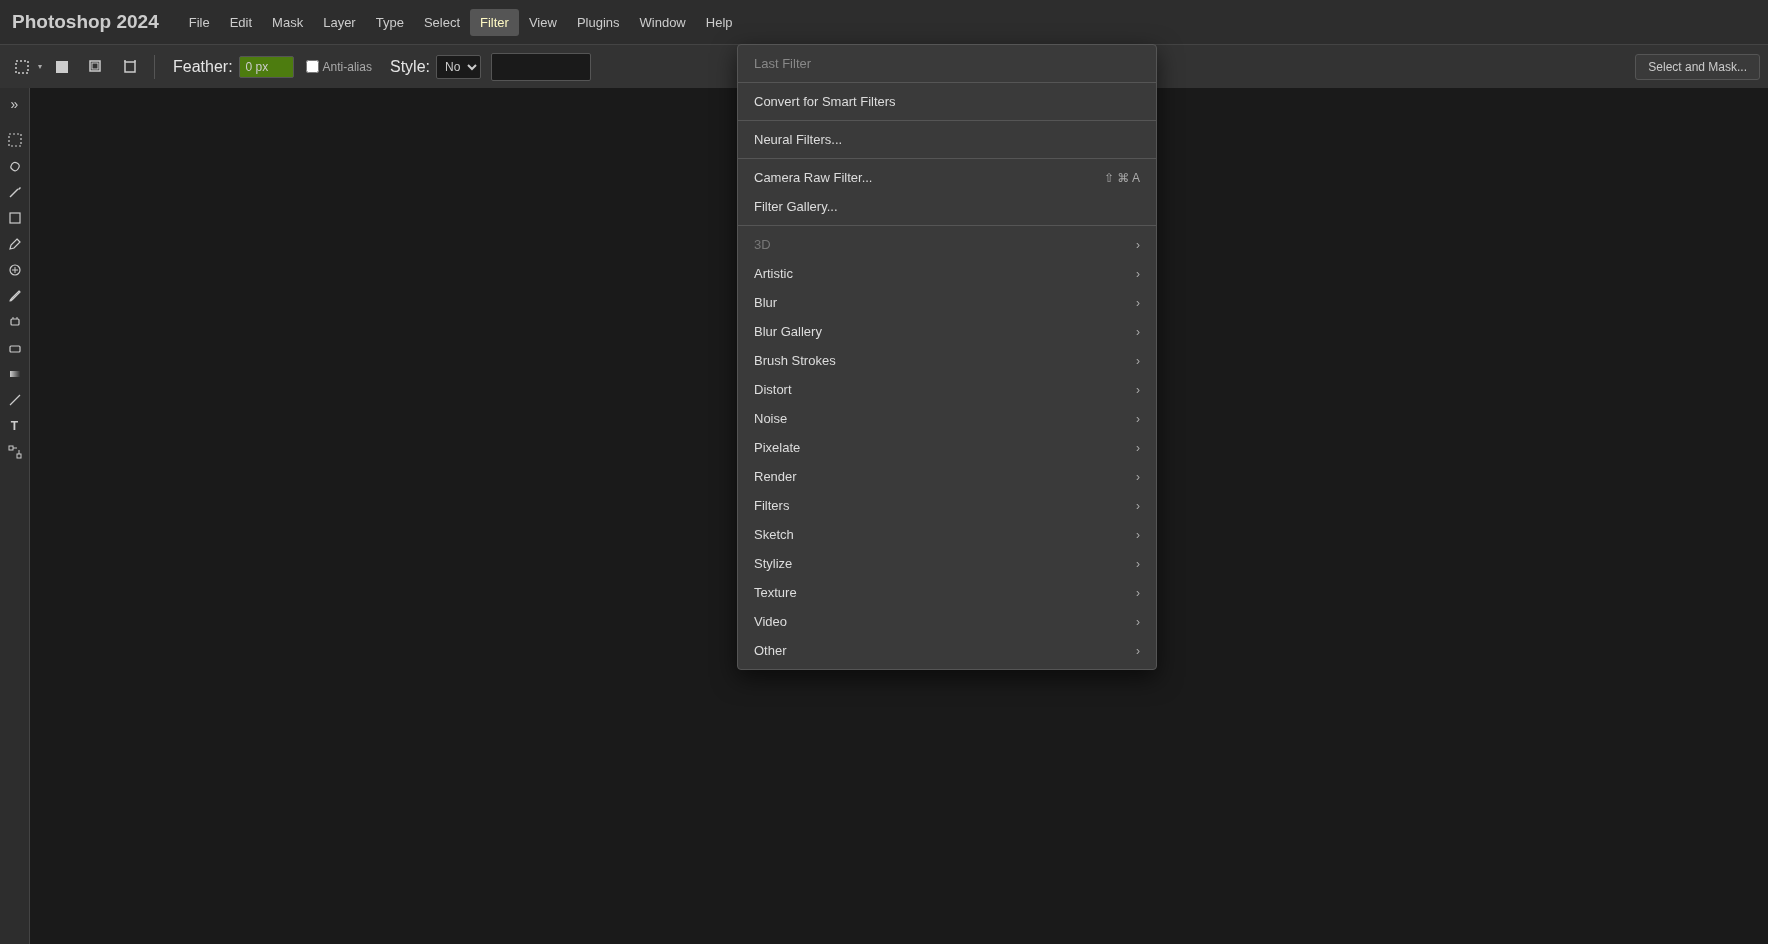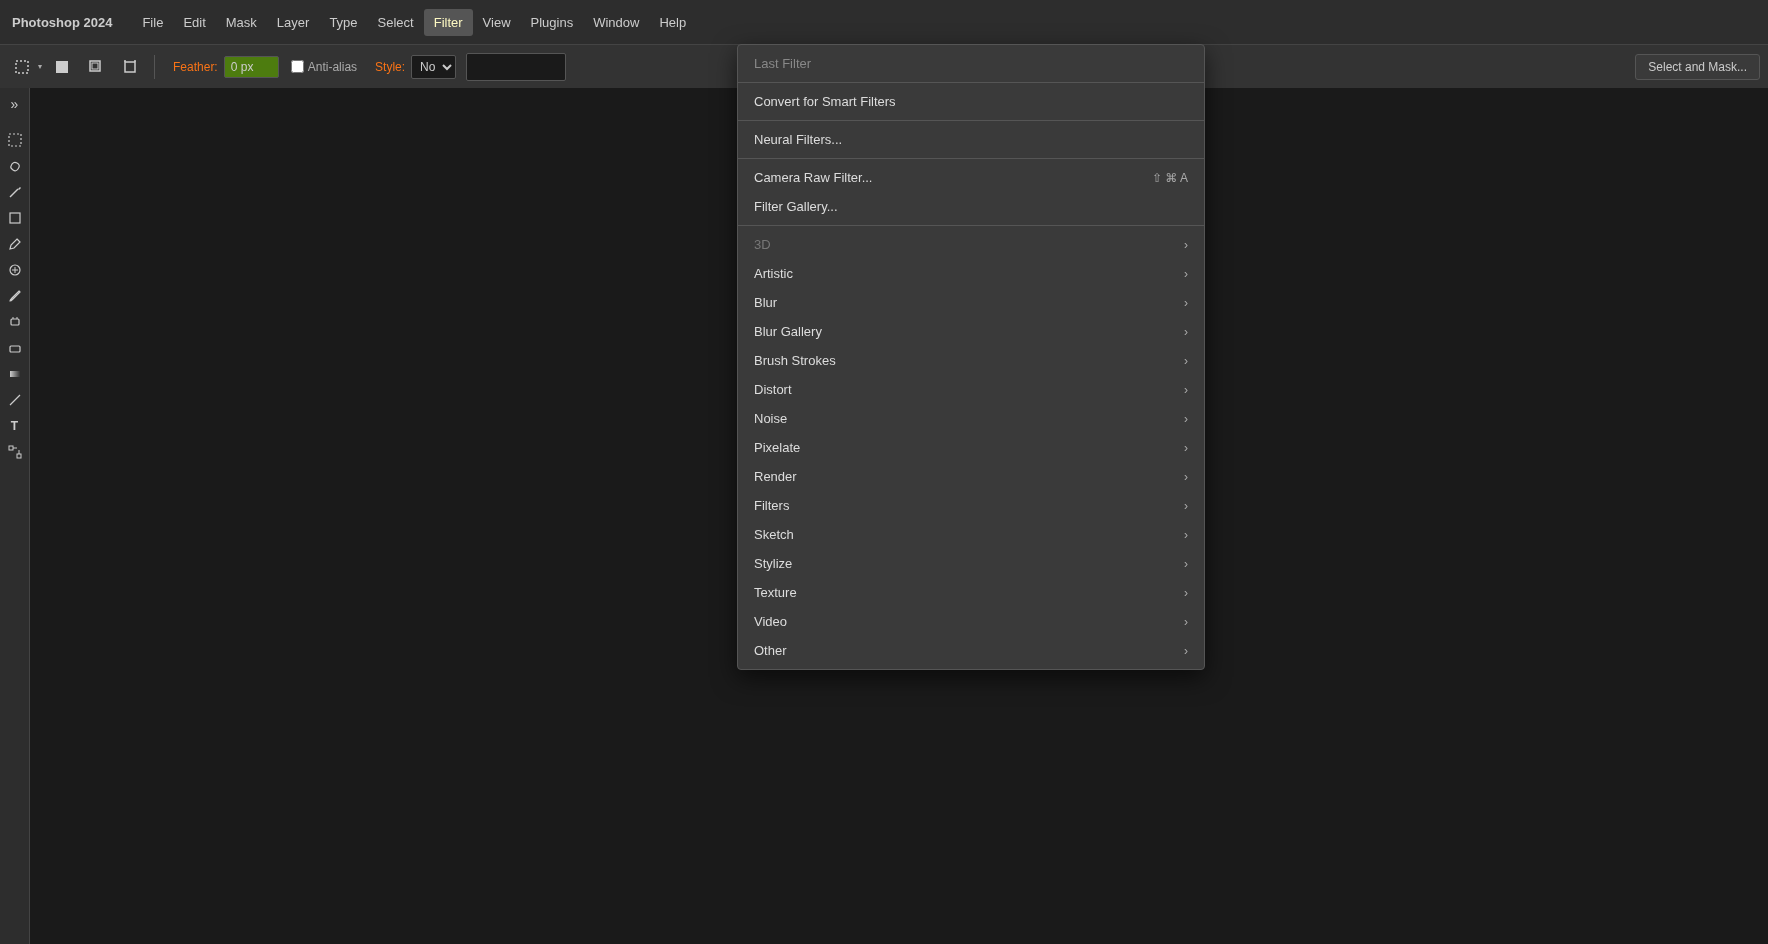--- a/index.html
+++ b/index.html
@@ -25,21 +25,21 @@
       display: flex;
       align-items: center;
       padding: 0 12px;
       gap: 0;
       position: relative;
       z-index: 100;
     }
 
     .app-title {
       color: #cccccc;
-      font-size: 13px;
+      font-size: 19px;
       font-weight: 600;
       margin-right: 20px;
       white-space: nowrap;
     }
 
     .menu-item {
       color: #cccccc;
       font-size: 13px;
       padding: 6px 10px;
       cursor: pointer;
@@ -82,22 +82,22 @@
       border-radius: 2px;
       color: #cccccc;
     }
 
     .tool-btn svg {
       width: 16px;
       height: 16px;
     }
 
     .toolbar-label {
-      color: #f97316;
-      font-size: 12px;
+      color: #e5e5e5;
+      font-size: 16px;
       margin-left: 8px;
     }
 
     .toolbar-input {
       background: #4d7c0f;
       border: 1px solid #555;
       color: #cccccc;
       font-size: 12px;
       padding: 3px 6px;
       width: 55px;
@@ -178,21 +178,21 @@
       right: 0;
       bottom: 0;
       background: #1a1a1a;
     }
 
     
     .dropdown-menu {
       position: absolute;
       top: 44px;
       left: 737px;
-      width: 468px;
+      width: 420px;
       background: #3a3a3a;
       border: 1px solid #555;
       border-radius: 4px;
       box-shadow: 0 8px 24px rgba(0,0,0,0.6);
       z-index: 1000;
       padding: 4px 0;
     }
 
     .menu-section-item {
       display: flex;

